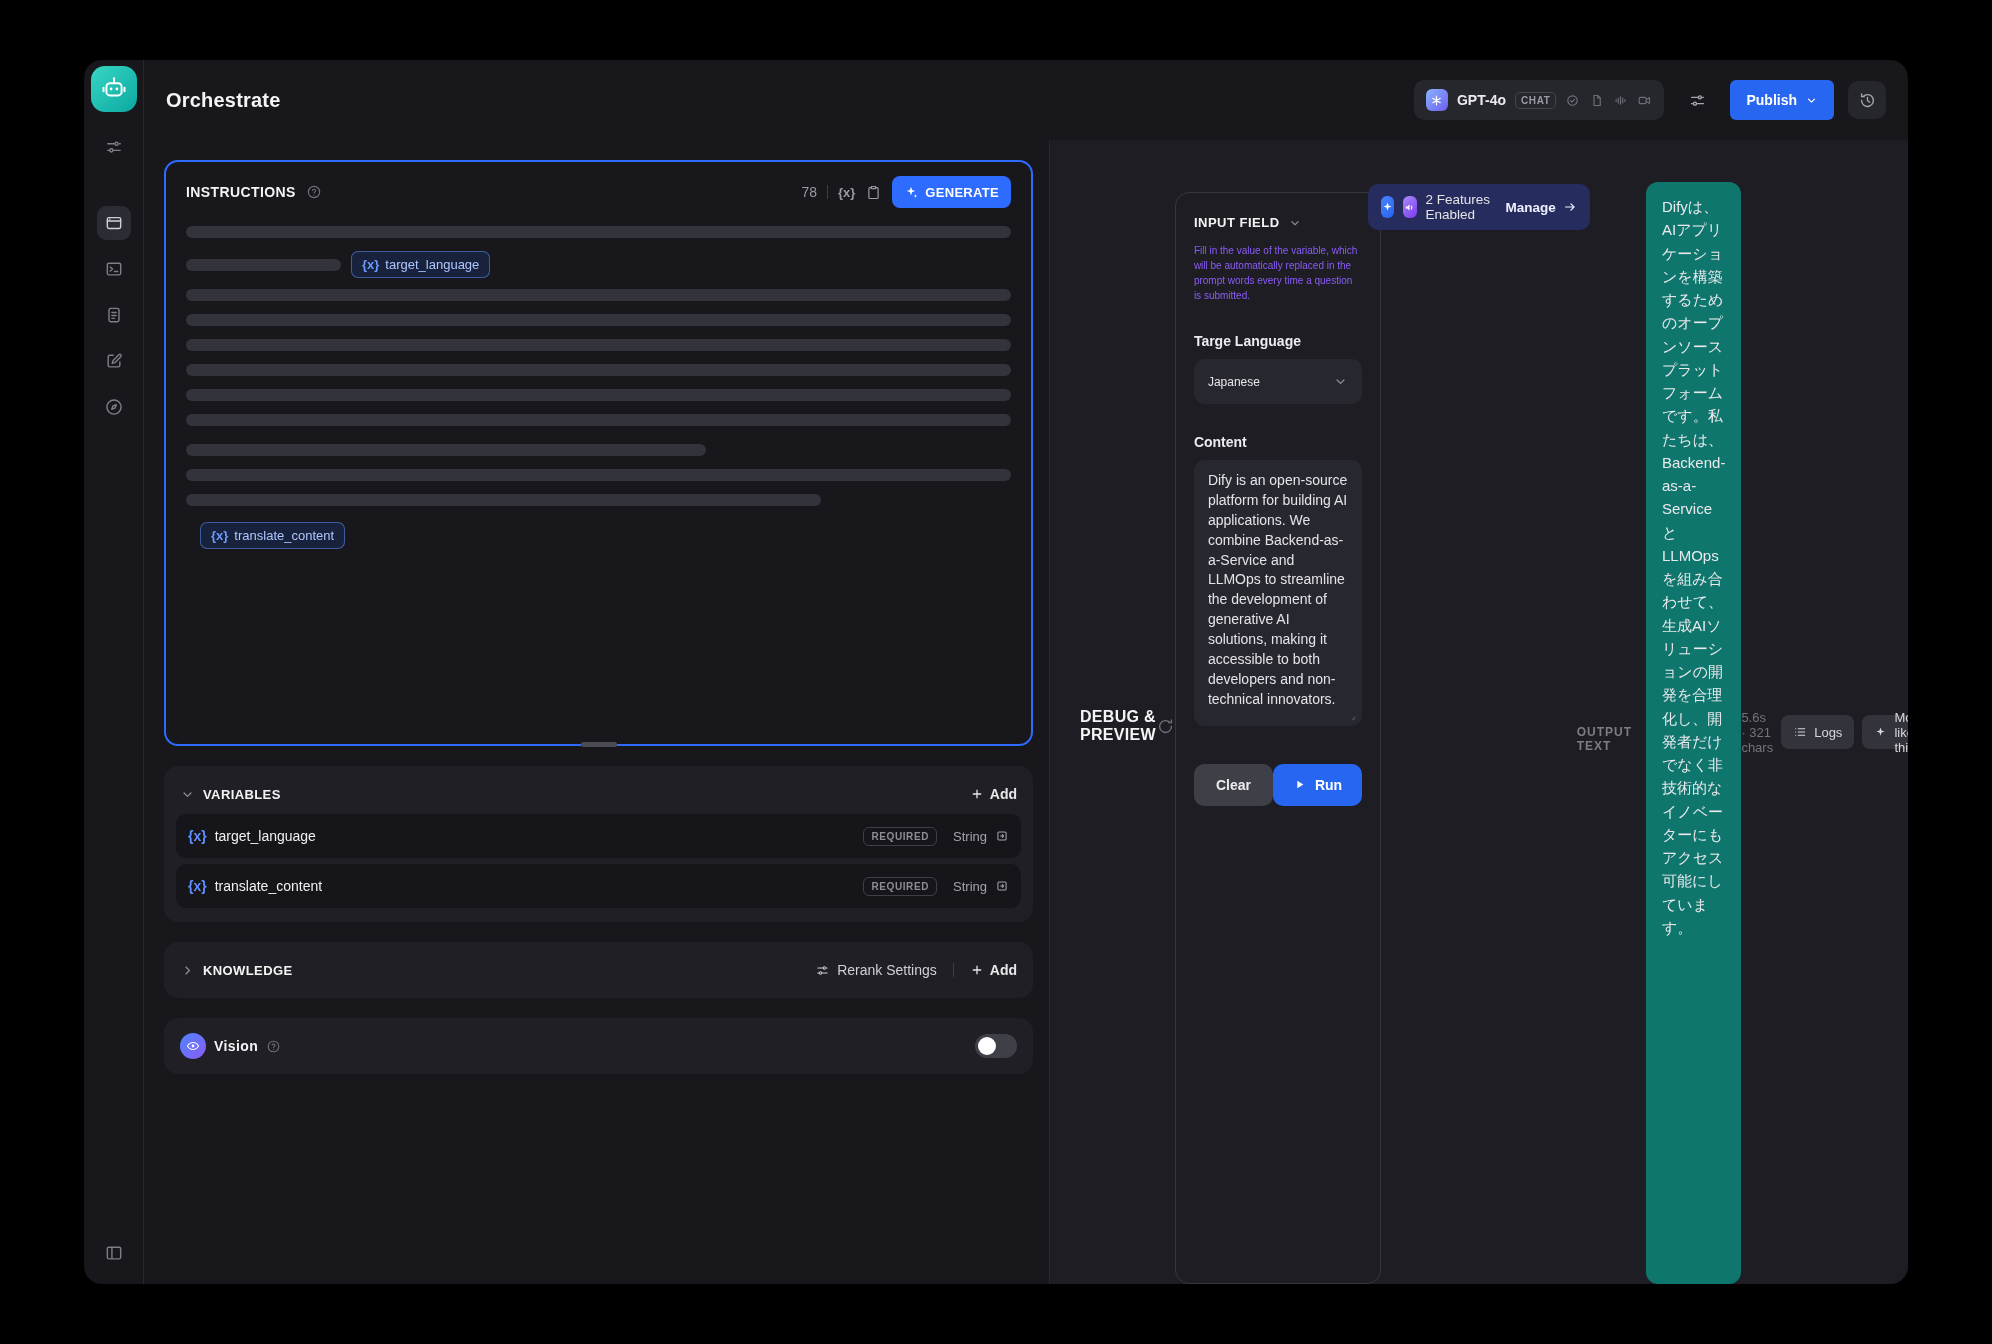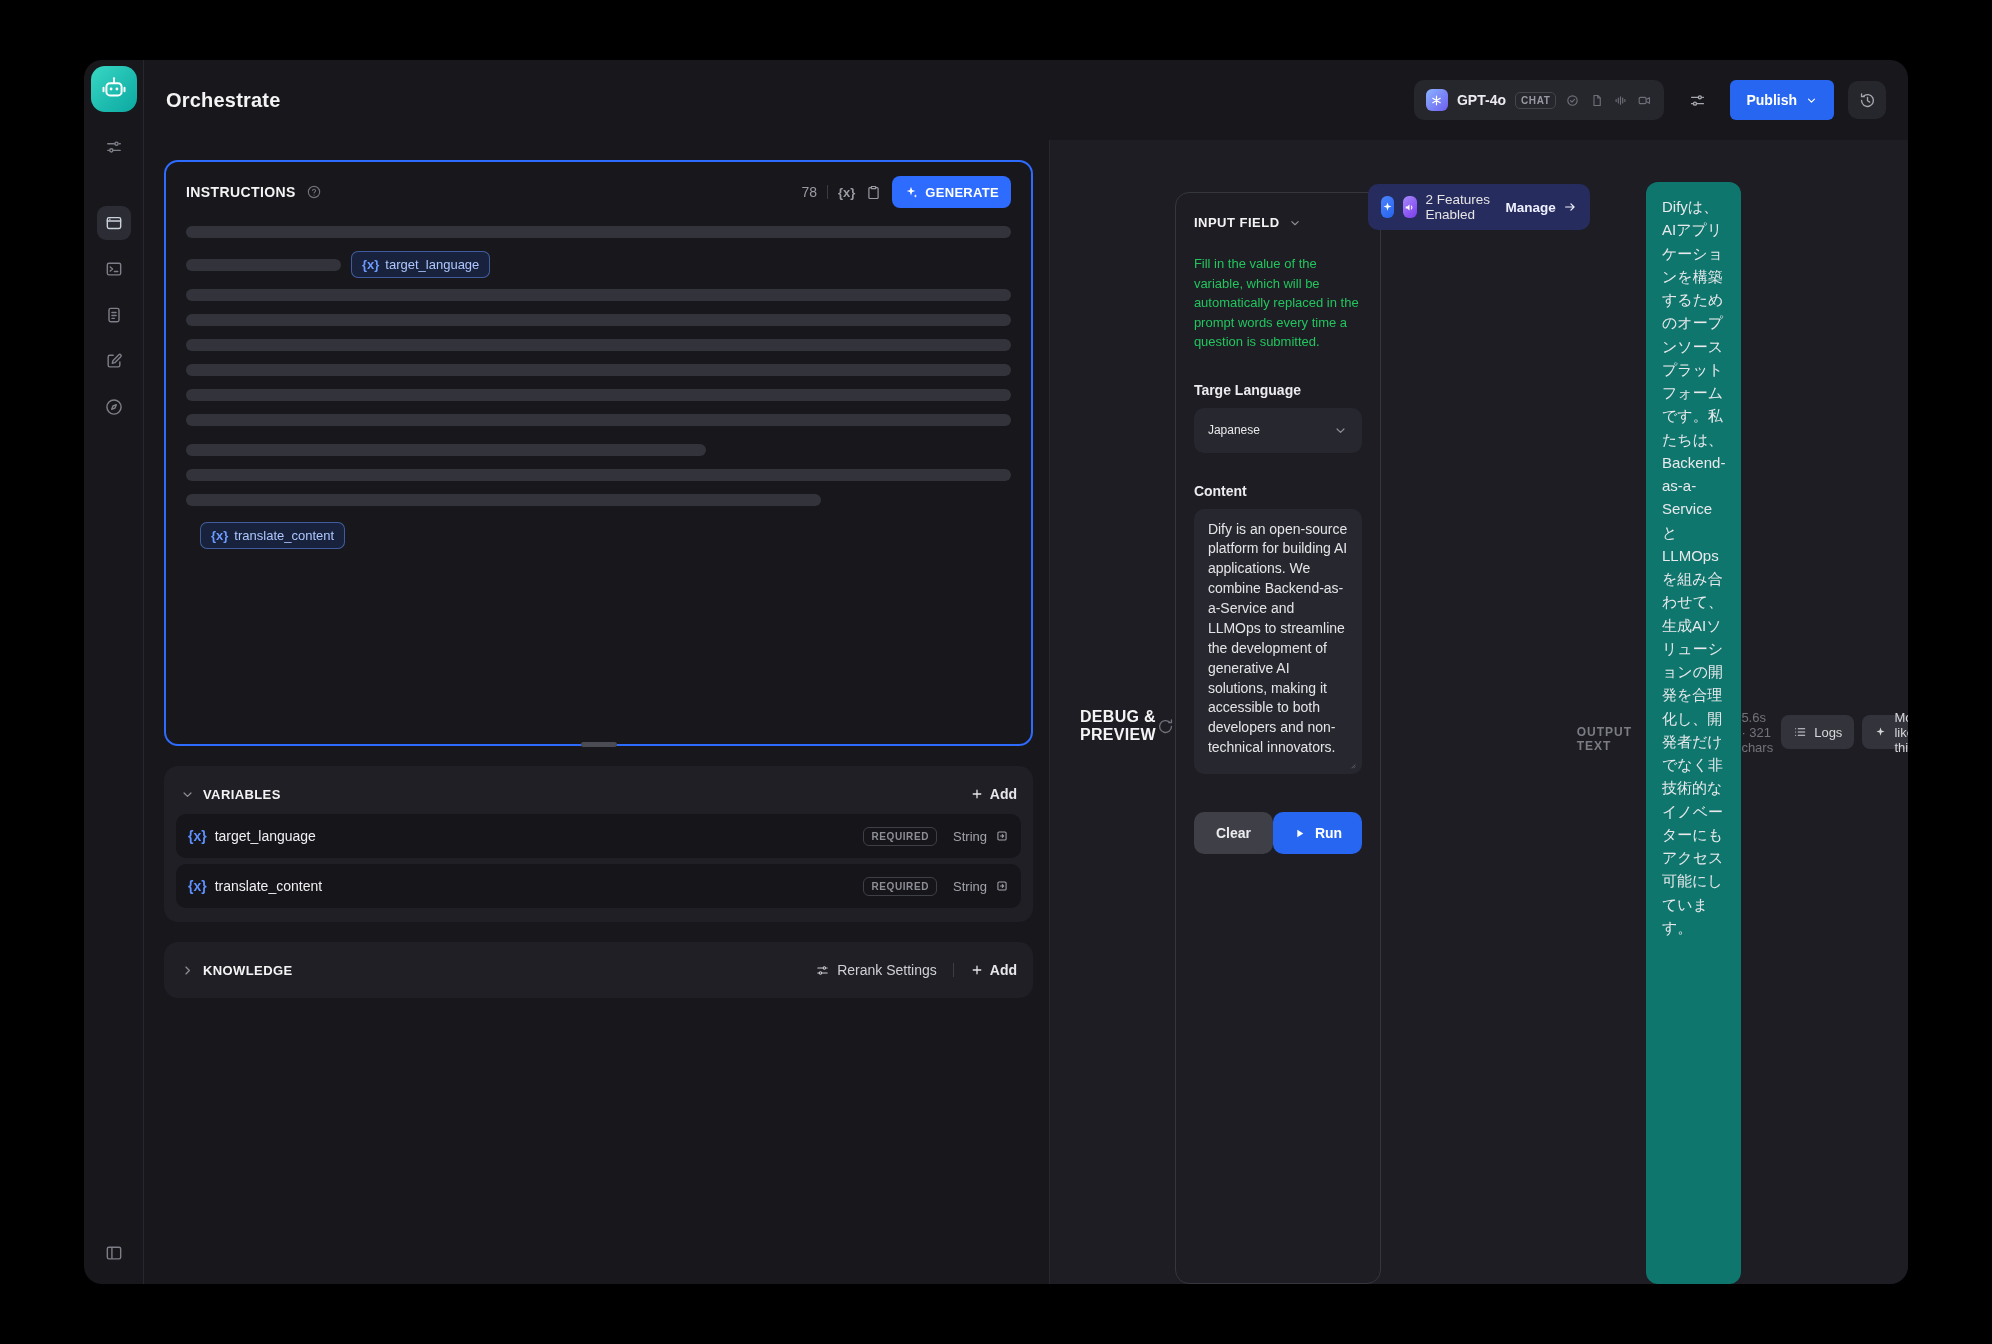--- a/index.html
+++ b/index.html
@@ -87,21 +87,21 @@
   display:flex;align-items:center;justify-content:center;color:#fff}
 .toggle{margin-left:auto;width:42px;height:24px;border-radius:12px;background:#3f3f48;position:relative;cursor:pointer}
 .knob{position:absolute;left:3px;top:3px;width:18px;height:18px;border-radius:50%;background:#fff}
 
 
 .dbg-hd{display:flex;align-items:center;justify-content:space-between}
 .dbg-title{font-size:16px;font-weight:700;color:#f4f4f5;letter-spacing:.3px}
 .input-card{margin-top:24px;border:1px solid #36363e;border-radius:14px;padding:22px 18px 30px}
 .if-hd{display:flex;align-items:center;gap:8px;cursor:pointer}
 .if-title{font-size:13px;font-weight:700;color:#f4f4f5;letter-spacing:.5px}
-.if-desc{margin-top:24px;font-size:13px;line-height:1.5;color:#22c55e;max-width:760px}
+.if-desc{margin-top:13px;font-size:10px;line-height:1.5;color:#8b5cf6;max-width:760px}
 .f-label{margin-top:30px;font-size:14px;font-weight:600;color:#ececef}
 .select{margin-top:10px;height:45px;background:#27272f;border-radius:10px;display:flex;align-items:center;
   justify-content:space-between;padding:0 14px;font-size:12px;color:#e8e8eb;cursor:pointer}
 .textarea{margin-top:10px;background:#27272f;border-radius:10px;padding:11px 14px 16px;font-size:14px;
   line-height:1.42;color:#e4e4e8;position:relative;min-height:112px;cursor:text}
 .resize{position:absolute;right:5px;bottom:4px;color:#5c5c66}
 .actions{margin-top:38px;display:flex;align-items:flex-end;justify-content:space-between}
 .btn-clear{height:42px;background:#3f3f48;border-radius:10px;padding:0 22px;display:flex;align-items:center;
   color:#ececef;font-size:14px;font-weight:600;cursor:pointer}
 .btn-run{height:42px;background:#2666f0;border-radius:10px;padding:0 20px;display:flex;align-items:center;
@@ -418,20 +418,41 @@
               <span>
                 <svg width="14" height="14" viewBox="0 0 24 24" fill="none" stroke="currentColor" stroke-width="2.2" stroke-linecap="round">
                     <path d="M12 5.5v13M5.5 12h13"></path>
                   </svg>
               </span>
               <span>Add</span>
             </span>
           </div>
         </div>
 
+        <div class="card">
+          <div class="card-hd">
+            <span class="vision-ic">
+              <svg width="14" height="14" viewBox="0 0 24 24" fill="none" stroke="#fff" stroke-width="1.8">
+                <path d="M2.5 12s3.5-6 9.5-6 9.5 6 9.5 6-3.5 6-9.5 6-9.5-6-9.5-6z"></path>
+                  <circle cx="12" cy="12" r="2.4" fill="#fff" stroke="none"></circle>
+              </svg>
+            </span>
+            <span class="sec-title" style="font-size:14px">Vision</span>
+            <span class="help">
+              <svg width="15" height="15" viewBox="0 0 24 24" fill="none" stroke="currentColor" stroke-width="1.7" stroke-linecap="round">
+                <circle cx="12" cy="12" r="8.5"></circle>
+                  <path d="M9.7 9.6a2.4 2.4 0 0 1 4.7.6c0 1.5-2.2 1.8-2.2 3.2"></path>
+                  <path d="M12 16.6h.01"></path>
+              </svg>
+            </span>
+            <span class="toggle">
+                <span class="knob"></span>
+              </span>
+          </div>
+        </div>
       </div>
 
       <div class="v-div"></div>
 
       <div class="right-col">
 
         <div class="dbg-hd">
           <span class="dbg-title">DEBUG &amp; PREVIEW</span>
           <span class="help">
             <svg width="19" height="19" viewBox="0 0 24 24" fill="none" stroke="currentColor" stroke-width="1.7" stroke-linecap="round" stroke-linejoin="round">

